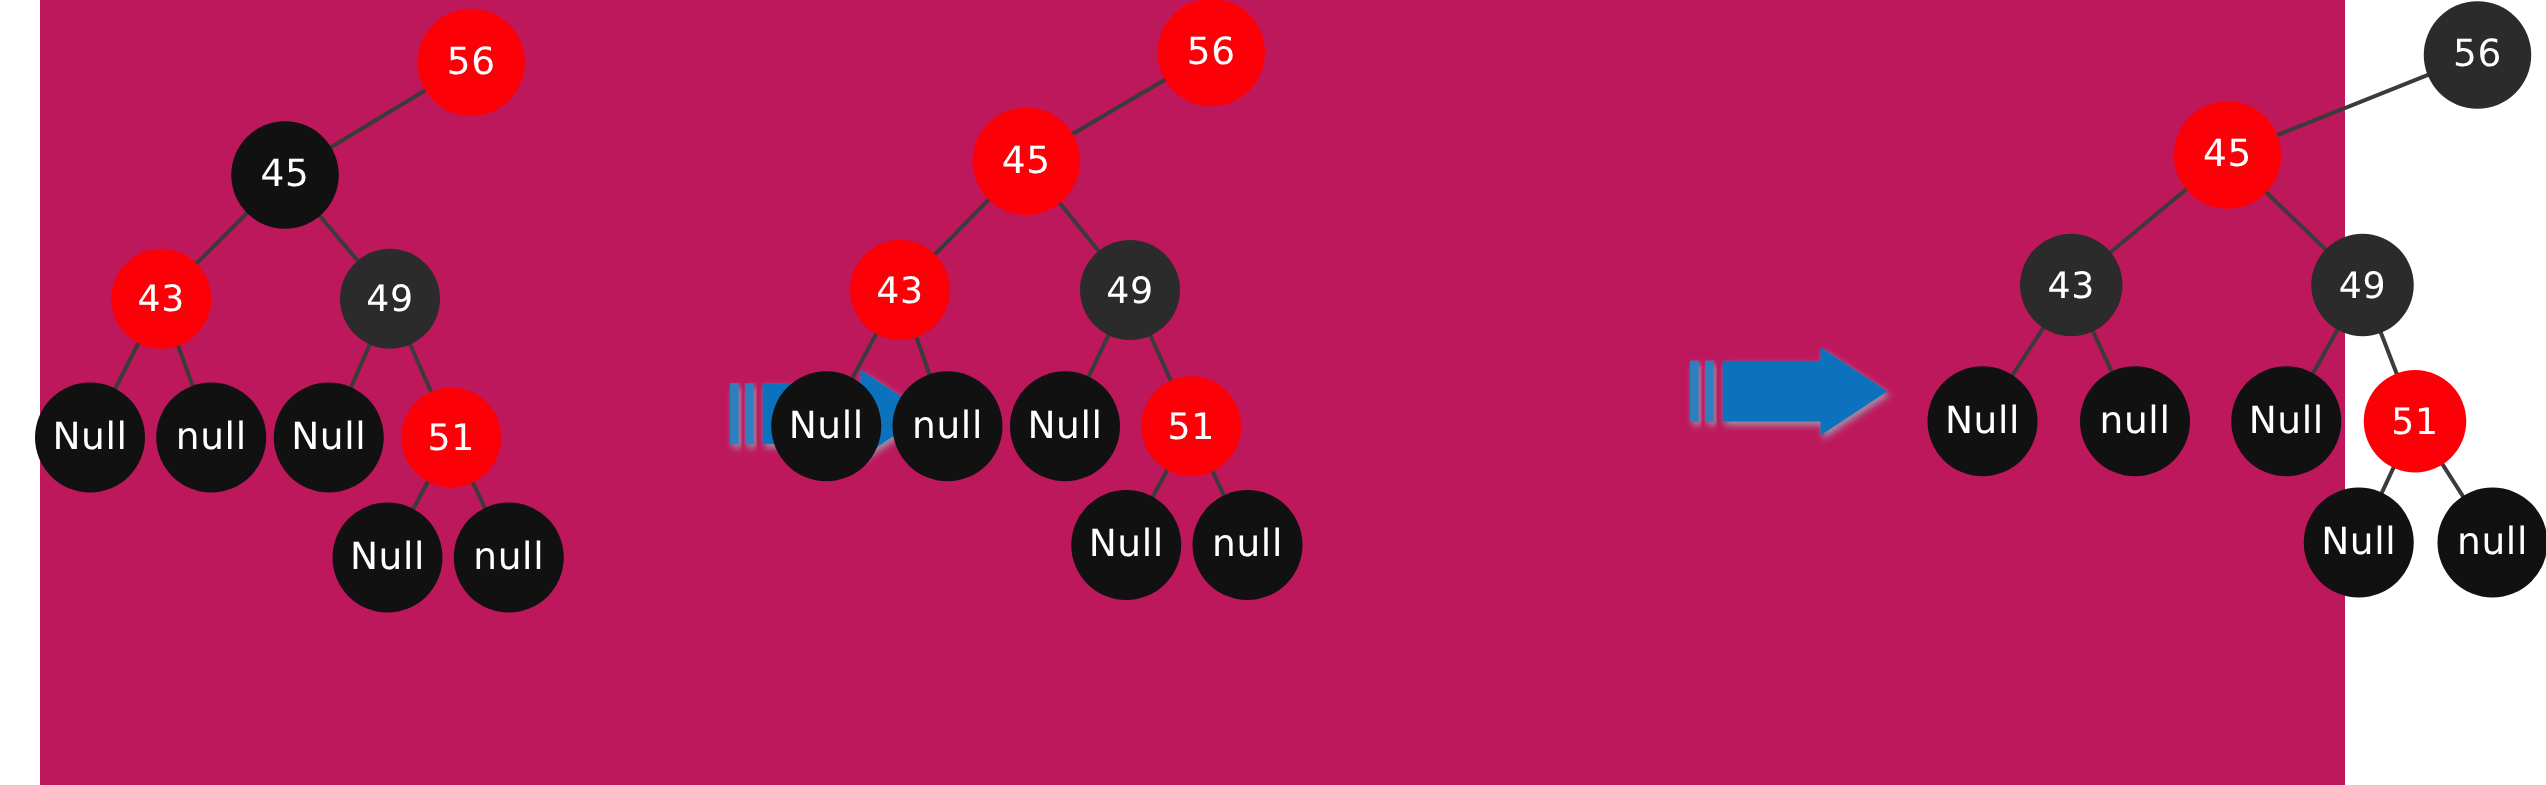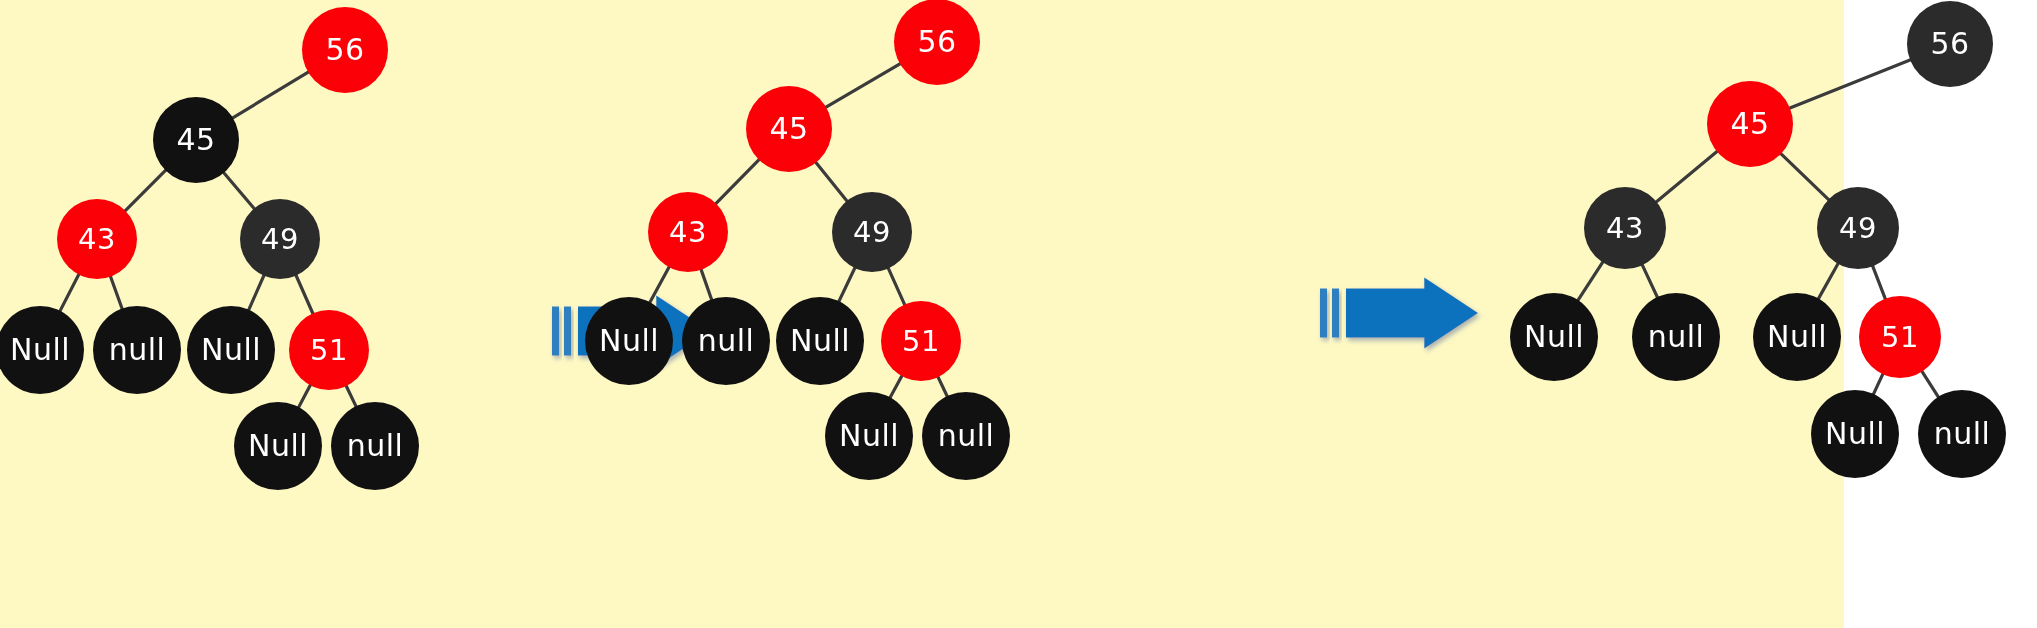--- a/index.html
+++ b/index.html
@@ -1,21 +1,21 @@
 <!DOCTYPE html>
 <html><head>
 <meta charset="utf-8">
 <style>
   html,body{margin:0;padding:0;background:#ffffff;}
   body{
     width:2037px;height:628px;
     font-family:"DejaVu Sans","Liberation Sans",sans-serif;
     overflow:hidden;position:relative;
   }
-  #stage{position:relative;width:1844px;height:628px;background:#fef9c3;}
+  #stage{position:relative;width:1844px;height:628px;background:#be185d;margin-left:32px;}
 
   
   svg.edges{position:absolute;left:0;top:0;width:2037px;height:628px;}
 
   .node{
     position:absolute;
     border-radius:50%;
     display:flex;align-items:center;justify-content:center;
     color:#ffffff;
     box-sizing:border-box;

